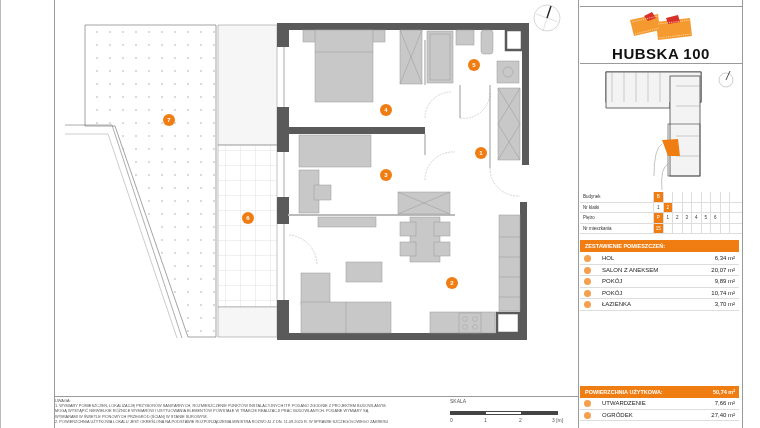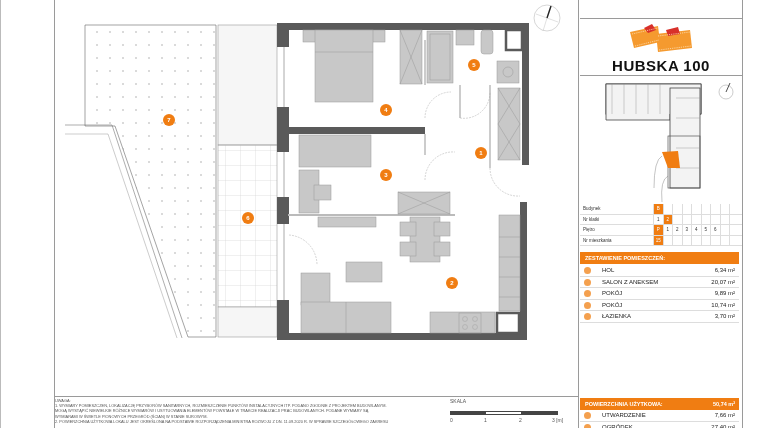--- a/index.html
+++ b/index.html
@@ -2,21 +2,21 @@
 <html><head>
 <meta charset="utf-8">
 <style>
   html,body{margin:0;padding:0;background:#fff;}
   body{width:760px;height:428px;position:relative;overflow:hidden;font-family:"Liberation Sans",sans-serif;}
   .abs{position:absolute;}
   .vline{position:absolute;background:#9a9a9a;width:1px;}
   .hline{position:absolute;background:#9a9a9a;height:1px;}
   .plan{position:absolute;left:0;top:0;width:560px;height:385px;}
   .badge{position:absolute;width:12px;height:12px;border-radius:50%;background:#f07d12;color:#fff;font-size:6px;line-height:12px;text-align:center;font-weight:bold;}
-  .side{position:absolute;left:580px;top:12px;width:162px;height:356px;text-decoration:underline;}
+  .side{position:absolute;left:580px;top:0;width:162px;height:356px;text-decoration:underline;}
   .logo-title{position:absolute;left:0;top:45px;width:162px;text-align:center;font-weight:bold;font-size:15px;letter-spacing:0.5px;color:#111;}
   .info-table{position:absolute;left:0;top:192px;width:162px;font-size:4.5px;color:#333;}
   .info-row{position:relative;height:9.5px;border-bottom:1px solid #ddd;}
   .info-row .lbl{position:absolute;left:3px;top:2px;}
   .cells{position:absolute;left:73px;top:0;height:9.5px;display:flex;}
   .cell{width:9.5px;height:9.5px;border-left:1px solid #ddd;box-sizing:border-box;text-align:center;line-height:9.5px;font-size:4.5px;}
   .cell.on{background:#f07d12;color:#fff;}
   .hdr{position:absolute;left:0;width:159px;height:12px;background:#f07d12;color:#fff;font-size:5.5px;font-weight:bold;line-height:12px;padding-left:5px;box-sizing:border-box;}
   .room-row{position:relative;height:10.5px;border-bottom:1px solid #ddd;font-size:6px;color:#222;width:159px;}
   .room-row .dot{position:absolute;left:4px;top:2px;width:7px;height:7px;border-radius:50%;background:#f4a04e;}

